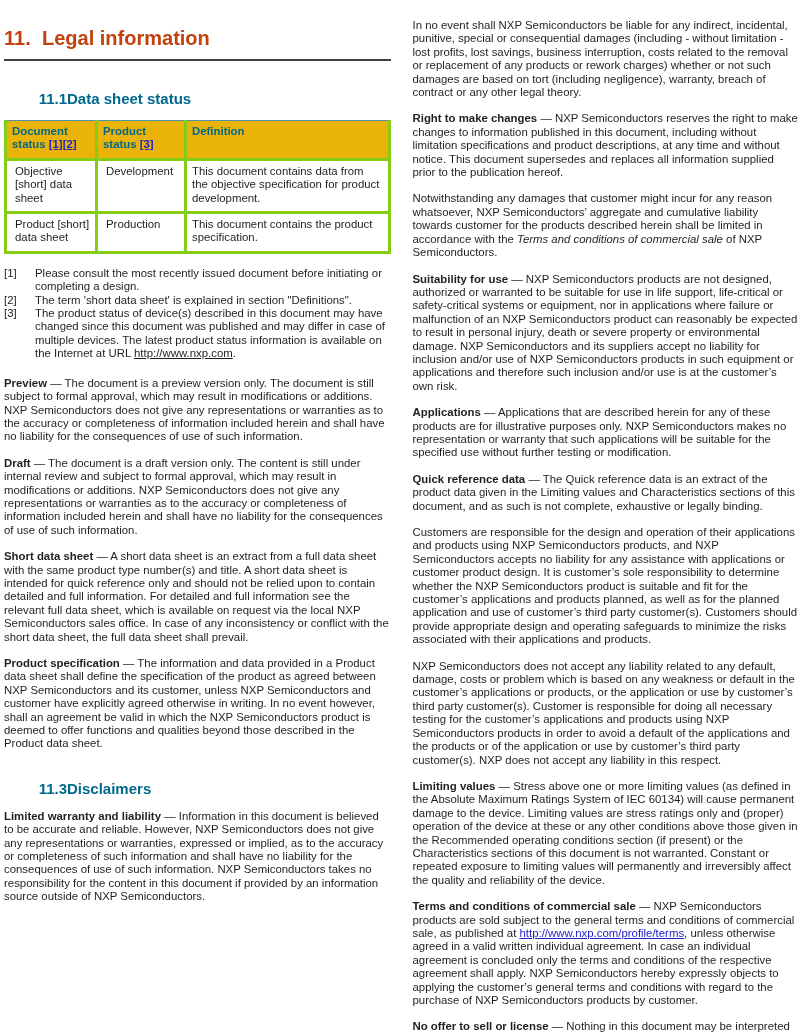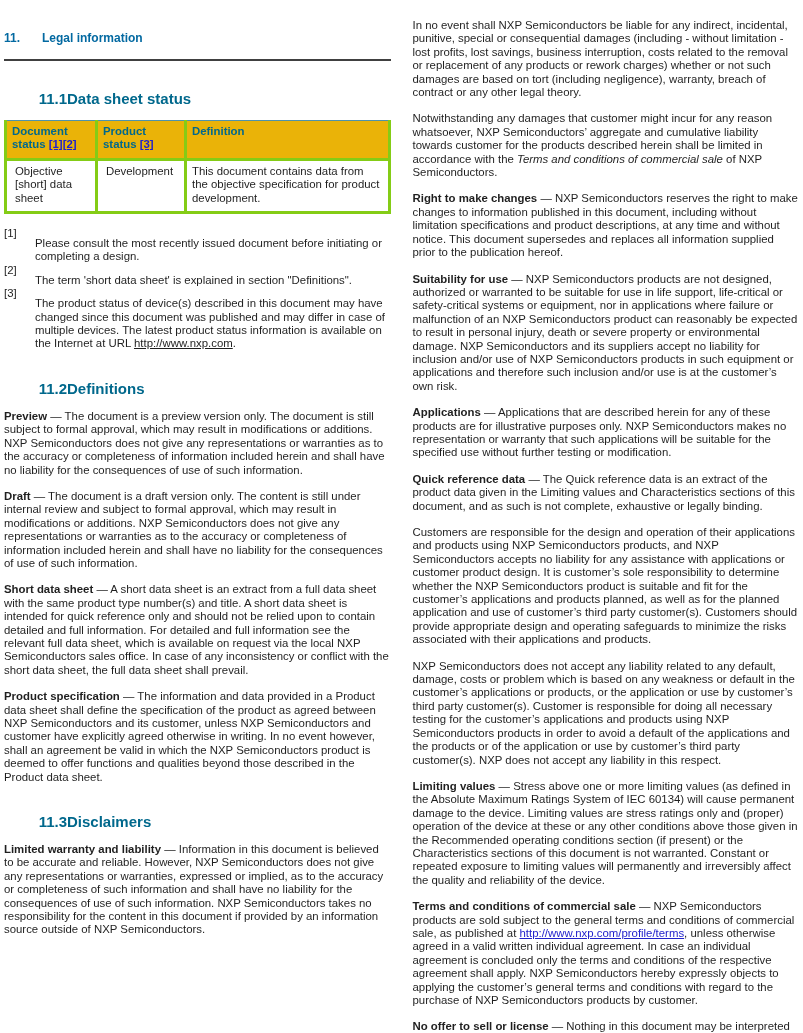--- a/index.html
+++ b/index.html
@@ -4,21 +4,21 @@
 <style>
   html,body{margin:0;padding:0;background:#ffffff;}
   body{
     width:803px;height:1033px;overflow:hidden;
     font-family:"Liberation Sans",sans-serif;
     color:#1f1f1f;font-size:11.4px;line-height:13.4px;
   }
   .page{display:flex;box-sizing:border-box;padding:4px 4px 0 4px;gap:22px;}
   .col{width:387px;box-sizing:border-box;}
 
-  h1{color:#0369a1;font-size:12px;line-height:21px;font-weight:bold;margin:24px 0 10px 0;}
+  h1{color:#c2410c;font-size:20px;line-height:21px;font-weight:bold;margin:24px 0 10px 0;}
   h1 .num{display:inline-block;width:38px;}
   .rule{border:none;border-top:2px solid #404040;margin:0 0 0 0;}
   h2{color:#00688C;font-size:15px;line-height:17px;font-weight:bold;margin:29px 0 13px 0;padding-left:7px;}
   h2 .num{display:inline-block;width:56px;text-align:right;}
 
   p{margin:0 0 13px 0;}
   .col-right p:first-of-type{margin-top:15px;}
   b.term{font-weight:bold;}
   i.it{font-style:italic;}
   a{cursor:pointer;}
@@ -30,21 +30,21 @@
     border:3px solid #84cc16;padding:4px 5px 6px 5px;
     vertical-align:top;text-align:left;font-size:11.4px;line-height:13.4px;
   }
   table.status thead th{background:#eab308;color:#00688C;font-weight:bold;border-top:1px solid #4e93ab;}
   .w1{width:78px;}.w2{width:76px;}
   table.status td:first-child,table.status td:nth-child(2){padding-left:8px;}
 
   .footnotes{margin:0 0 16px 0;}
   .fn{display:flex;}
   .fn-id{width:31px;flex-shrink:0;}
-  .fn-text{flex:1;margin-top:10px;}
+  .fn-text{flex:1;}
 </style>
 </head>
 <body>
 
 <div class="page">
 
   <div class="col col-left">
 
     <h1><span class="num">11.</span><span>Legal information</span></h1>
     <hr class="rule">
@@ -58,58 +58,62 @@
           <th class="w2"><span>Product status</span> <a class="blue-link">[3]</a></th>
           <th><span>Definition</span></th>
         </tr>
       </thead>
       <tbody>
         <tr>
           <td>Objective [short] data sheet</td>
           <td>Development</td>
           <td>This document contains data from the objective specification for product development.</td>
         </tr>
+        <tr>
+          <td>Product [short] data sheet</td>
+          <td>Production</td>
+          <td>This document contains the product specification.</td>
+        </tr>
       </tbody>
     </table>
 
     <div class="footnotes">
       <div class="fn">
         <span class="fn-id">[1]</span>
         <span class="fn-text">Please consult the most recently issued document before initiating or completing a design.</span>
       </div>
       <div class="fn">
         <span class="fn-id">[2]</span>
         <span class="fn-text">The term 'short data sheet' is explained in section "Definitions".</span>
       </div>
       <div class="fn">
         <span class="fn-id">[3]</span>
         <span class="fn-text"><span>The product status of device(s) described in this document may have changed since this document was published and may differ in case of multiple devices. The latest product status information is available on the Internet at URL </span><a class="dark-link">http://www.nxp.com</a><span>.</span></span>
       </div>
     </div>
 
-    <h2><span class="num">11.2</span><span>Definitions</span></h2>
 
     <p><b class="term">Preview</b> <span>— The document is a preview version only. The document is still subject to formal approval, which may result in modifications or additions. NXP Semiconductors does not give any representations or warranties as to the accuracy or completeness of information included herein and shall have no liability for the consequences of use of such information.</span></p>
     <p><b class="term">Draft</b> <span>— The document is a draft version only. The content is still under internal review and subject to formal approval, which may result in modifications or additions. NXP Semiconductors does not give any representations or warranties as to the accuracy or completeness of information included herein and shall have no liability for the consequences of use of such information.</span></p>
     <p><b class="term">Short data sheet</b> <span>— A short data sheet is an extract from a full data sheet with the same product type number(s) and title. A short data sheet is intended for quick reference only and should not be relied upon to contain detailed and full information. For detailed and full information see the relevant full data sheet, which is available on request via the local NXP Semiconductors sales office. In case of any inconsistency or conflict with the short data sheet, the full data sheet shall prevail.</span></p>
     <p><b class="term">Product specification</b> <span>— The information and data provided in a Product data sheet shall define the specification of the product as agreed between NXP Semiconductors and its customer, unless NXP Semiconductors and customer have explicitly agreed otherwise in writing. In no event however, shall an agreement be valid in which the NXP Semiconductors product is deemed to offer functions and qualities beyond those described in the Product data sheet.</span></p>
 
     <h2><span class="num">11.3</span><span>Disclaimers</span></h2>
 
     <p><b class="term">Limited warranty and liability</b> <span>— Information in this document is believed to be accurate and reliable. However, NXP Semiconductors does not give any representations or warranties, expressed or implied, as to the accuracy or completeness of such information and shall have no liability for the consequences of use of such information. NXP Semiconductors takes no responsibility for the content in this document if provided by an information source outside of NXP Semiconductors.</span></p>
 
   </div>
 
   <div class="col col-right">
 
     <p><span>In no event shall NXP Semiconductors be liable for any indirect, incidental, punitive, special or consequential damages (including - without limitation - lost profits, lost savings, business interruption, costs related to the removal or replacement of any products or rework charges) whether or not such damages are based on tort (including negligence), warranty, breach of contract or any other legal theory.</span></p>
 
+    <p><b class="term">Right to make changes</b> <span>— NXP Semiconductors reserves the right to make changes to information published in this document, including without limitation specifications and product descriptions, at any time and without notice. This document supersedes and replaces all information supplied prior to the publication hereof.</span></p>
+
     <p><span>Notwithstanding any damages that customer might incur for any reason whatsoever, NXP Semiconductors’ aggregate and cumulative liability towards customer for the products described herein shall be limited in accordance with the </span><i class="it">Terms and conditions of commercial sale</i><span> of NXP Semiconductors.</span></p>
-
-    <p><b class="term">Right to make changes</b> <span>— NXP Semiconductors reserves the right to make changes to information published in this document, including without limitation specifications and product descriptions, at any time and without notice. This document supersedes and replaces all information supplied prior to the publication hereof.</span></p>
 
     <p><b class="term">Suitability for use</b> <span>— NXP Semiconductors products are not designed, authorized or warranted to be suitable for use in life support, life-critical or safety-critical systems or equipment, nor in applications where failure or malfunction of an NXP Semiconductors product can reasonably be expected to result in personal injury, death or severe property or environmental damage. NXP Semiconductors and its suppliers accept no liability for inclusion and/or use of NXP Semiconductors products in such equipment or applications and therefore such inclusion and/or use is at the customer’s own risk.</span></p>
 
     <p><b class="term">Applications</b> <span>— Applications that are described herein for any of these products are for illustrative purposes only. NXP Semiconductors makes no representation or warranty that such applications will be suitable for the specified use without further testing or modification.</span></p>
 
     <p><b class="term">Quick reference data</b> <span>— The Quick reference data is an extract of the product data given in the Limiting values and Characteristics sections of this document, and as such is not complete, exhaustive or legally binding.</span></p>
 
     <p><span>Customers are responsible for the design and operation of their applications and products using NXP Semiconductors products, and NXP Semiconductors accepts no liability for any assistance with applications or customer product design. It is customer’s sole responsibility to determine whether the NXP Semiconductors product is suitable and fit for the customer’s applications and products planned, as well as for the planned application and use of customer’s third party customer(s). Customers should provide appropriate design and operating safeguards to minimize the risks associated with their applications and products.</span></p>
 
     <p><span>NXP Semiconductors does not accept any liability related to any default, damage, costs or problem which is based on any weakness or default in the customer’s applications or products, or the application or use by customer’s third party customer(s). Customer is responsible for doing all necessary testing for the customer’s applications and products using NXP Semiconductors products in order to avoid a default of the applications and the products or of the application or use by customer’s third party customer(s). NXP does not accept any liability in this respect.</span></p>

